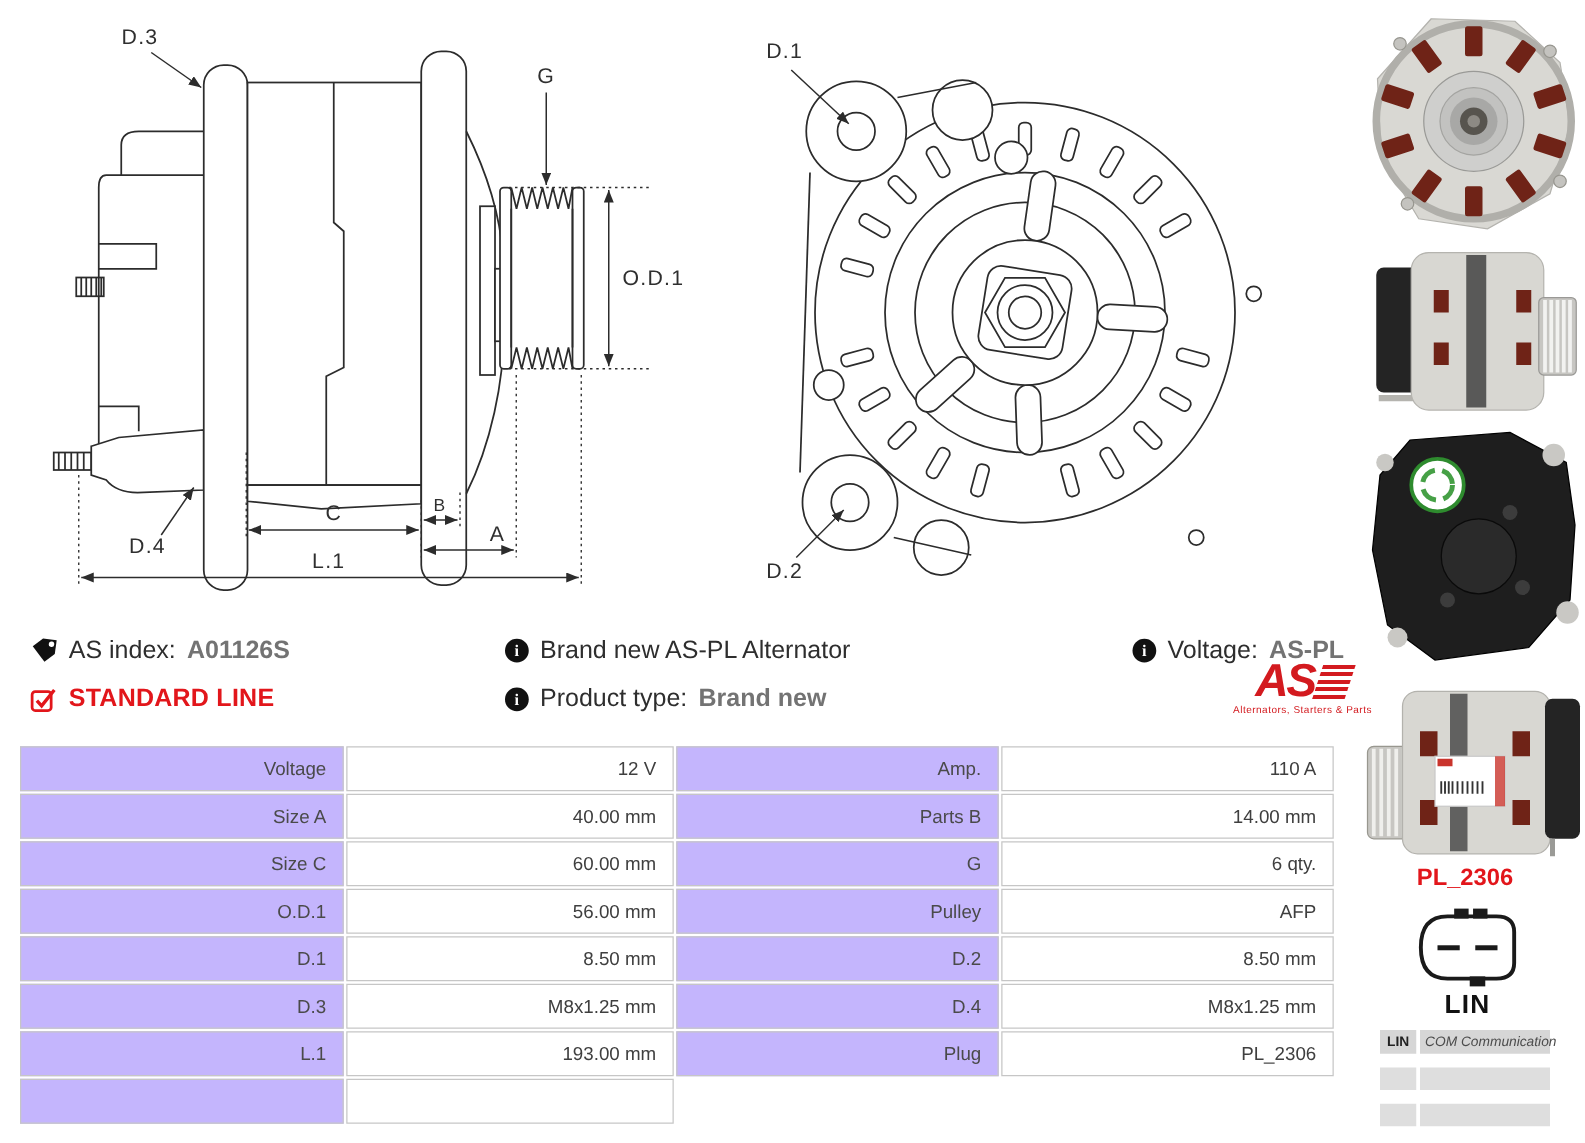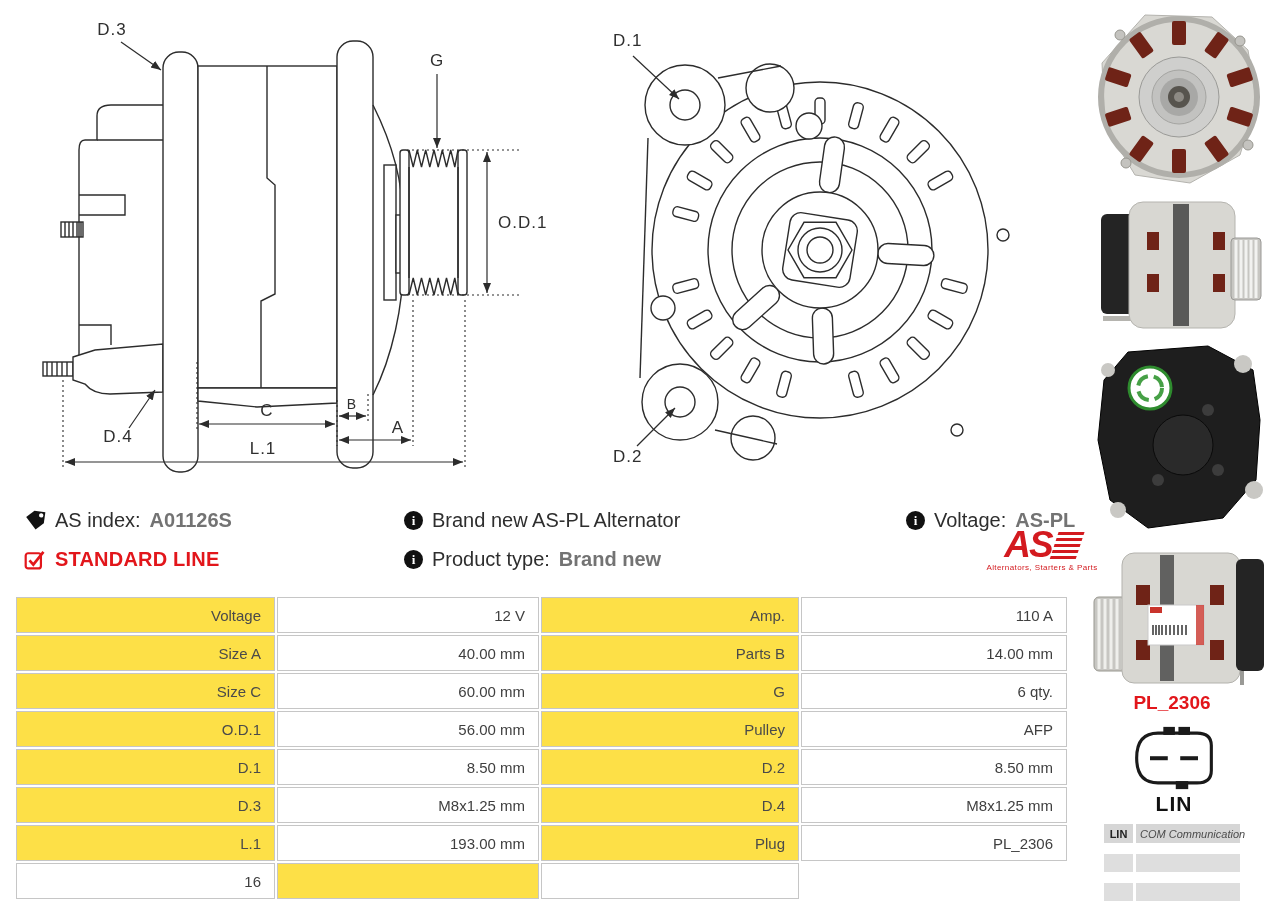--- a/index.html
+++ b/index.html
@@ -25,21 +25,21 @@
   
   .logo { position:absolute; left:948px; top:530px; width:126px; text-align:center;margin-left:31px; }
   .logo-row { display:flex; align-items:flex-end; justify-content:center; gap:2px; }
   .logo-as { font-size:37px; font-weight:bold; font-style:italic; color:#d31a1f; letter-spacing:-2px; line-height:30px; }
   .logo-stripes { width:26px; height:28px; transform:skewX(-18deg); background:repeating-linear-gradient(to bottom,#d31a1f 0 3px,#fff 3px 6px); }
   .logo-tag { margin-top:3px; font-size:8px; color:#d31a1f; letter-spacing:.4px; }
 
   
   .spec { position:absolute; left:16px; top:597px; display:grid; grid-template-columns:259px 262px 258px 266px; grid-auto-rows:36px; gap:2px; }
   .cell { border:1px solid #c6c6c6; display:flex; align-items:center; justify-content:flex-end; font-size:15px; color:#4a4a4a; padding-right:13px; }
-  .cell.lab { background:#fde047; }
+  .cell.lab { background:#c4b5fd; }
   .cell.val { background:#fff; color:#3f3f3f; }
 
   
   .photo { position:absolute; }
   .plug-code { position:absolute; left:1096px; top:692px; width:152px; text-align:center; font-size:19px; font-weight:bold; color:#e2161b; }
   .plug-svg { position:absolute; left:1124px; top:726px; }
   .plug-type { position:absolute; left:1124px; top:792px; width:100px; text-align:center; font-size:21px; font-weight:bold; color:#111; letter-spacing:1px; }
   .com-table { position:absolute; left:1104px; top:824px; width:136px; }
   .com-row { display:flex; gap:3px; margin-bottom:11px; }
   .com-c1 { width:29px; height:19px; background:#d6d6d6; display:flex; align-items:center; justify-content:center; font-size:11px; font-weight:bold; color:#222; }
@@ -332,21 +332,20 @@
     <div class="cell lab">D.3</div>
     <div class="cell val">M8x1.25 mm</div>
     <div class="cell lab">D.4</div>
     <div class="cell val">M8x1.25 mm</div>
 
     <div class="cell lab">L.1</div>
     <div class="cell val">193.00 mm</div>
     <div class="cell lab">Plug</div>
     <div class="cell val">PL_2306</div>
 
-    <div class="cell val">16</div>
     <div class="cell lab"></div>
     <div class="cell val"></div>
   </div>
 
   <div class="plug-code">PL_2306</div>
 
   <svg class="plug-svg" width="100" height="64" viewBox="0 0 100 72">
     <path d="M32,8 H76 Q92,8 92,22 V50 Q92,64 76,64 H32 Q8,64 8,36 Q8,8 32,8 Z" fill="#fff" stroke="#1a1a1a" stroke-width="3.5"></path>
     <rect x="38" y="1" width="13" height="9" fill="#1a1a1a"></rect>
     <rect x="55" y="1" width="13" height="9" fill="#1a1a1a"></rect>

